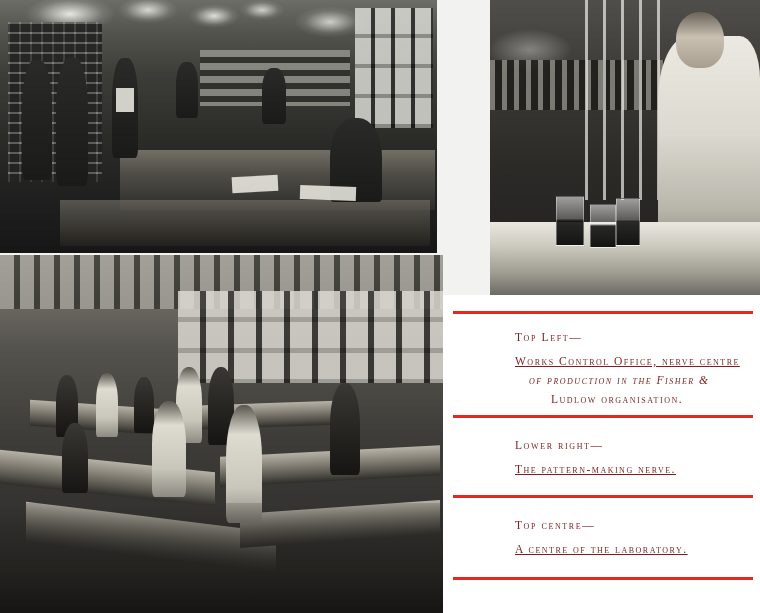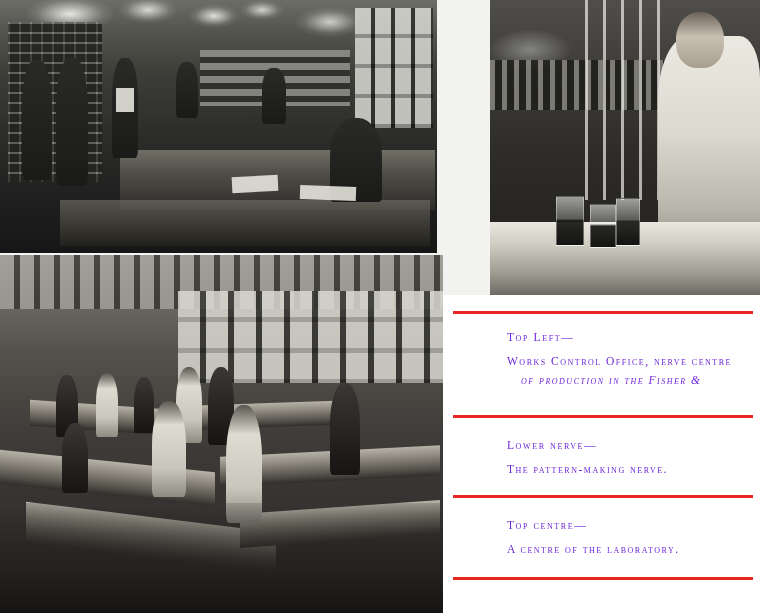--- a/index.html
+++ b/index.html
@@ -196,43 +196,43 @@
     height: 3px;
     background: #e8281e;
   }
   .rule.r1 { top: 16px; }
   .rule.r2 { top: 120px; }
   .rule.r3 { top: 200px; }
   .rule.r4 { top: 282px; }
 
   .caption-block {
     position: absolute;
-    left: 64px;
+    left: 72px;
     width: 235px;
-    color: #6d28d9;
+    color: #7f1d1d;
   }
   .cap1 { top: 36px; }
   .cap2 { top: 144px; }
   .cap3 { top: 224px; }
 
   .cap-head {
     font-variant: small-caps;
     font-size: 11.5px;
     letter-spacing: 1.6px;
     margin-bottom: 9px;
     white-space: nowrap;
   }
   .cap-line {
     font-variant: small-caps;
     font-size: 11.5px;
     letter-spacing: 1.5px;
     line-height: 19px;
     white-space: nowrap;
   }
-  .cap-line.indent1 { padding-left: 0px; }
+  .cap-line.indent1 { padding-left: 0px; text-decoration: underline; }
   .cap-line.indent2 { padding-left: 14px; font-style: italic; }
   .cap-line.indent3 { padding-left: 36px; }
 </style>
 </head>
 <body>
 
 <div class="page">
 
   <div class="photo photo-topleft">
     <div class="screen"></div>
@@ -291,24 +291,25 @@
   <div class="caption-panel">
     <div class="rule r1"></div>
     <div class="rule r2"></div>
     <div class="rule r3"></div>
     <div class="rule r4"></div>
 
     <div class="caption-block cap1">
       <div class="cap-head">Top Left—</div>
       <div class="cap-line indent1">Works Control Office, nerve centre</div>
       <div class="cap-line indent2">of production in the Fisher &amp;</div>
+      <div class="cap-line indent3">Ludlow organisation.</div>
     </div>
 
     <div class="caption-block cap2">
-      <div class="cap-head">Lower nerve—</div>
+      <div class="cap-head">Lower right—</div>
       <div class="cap-line indent1">The pattern-making nerve.</div>
     </div>
 
     <div class="caption-block cap3">
       <div class="cap-head">Top centre—</div>
       <div class="cap-line indent1">A centre of the laboratory.</div>
     </div>
   </div>
 
 </div>

